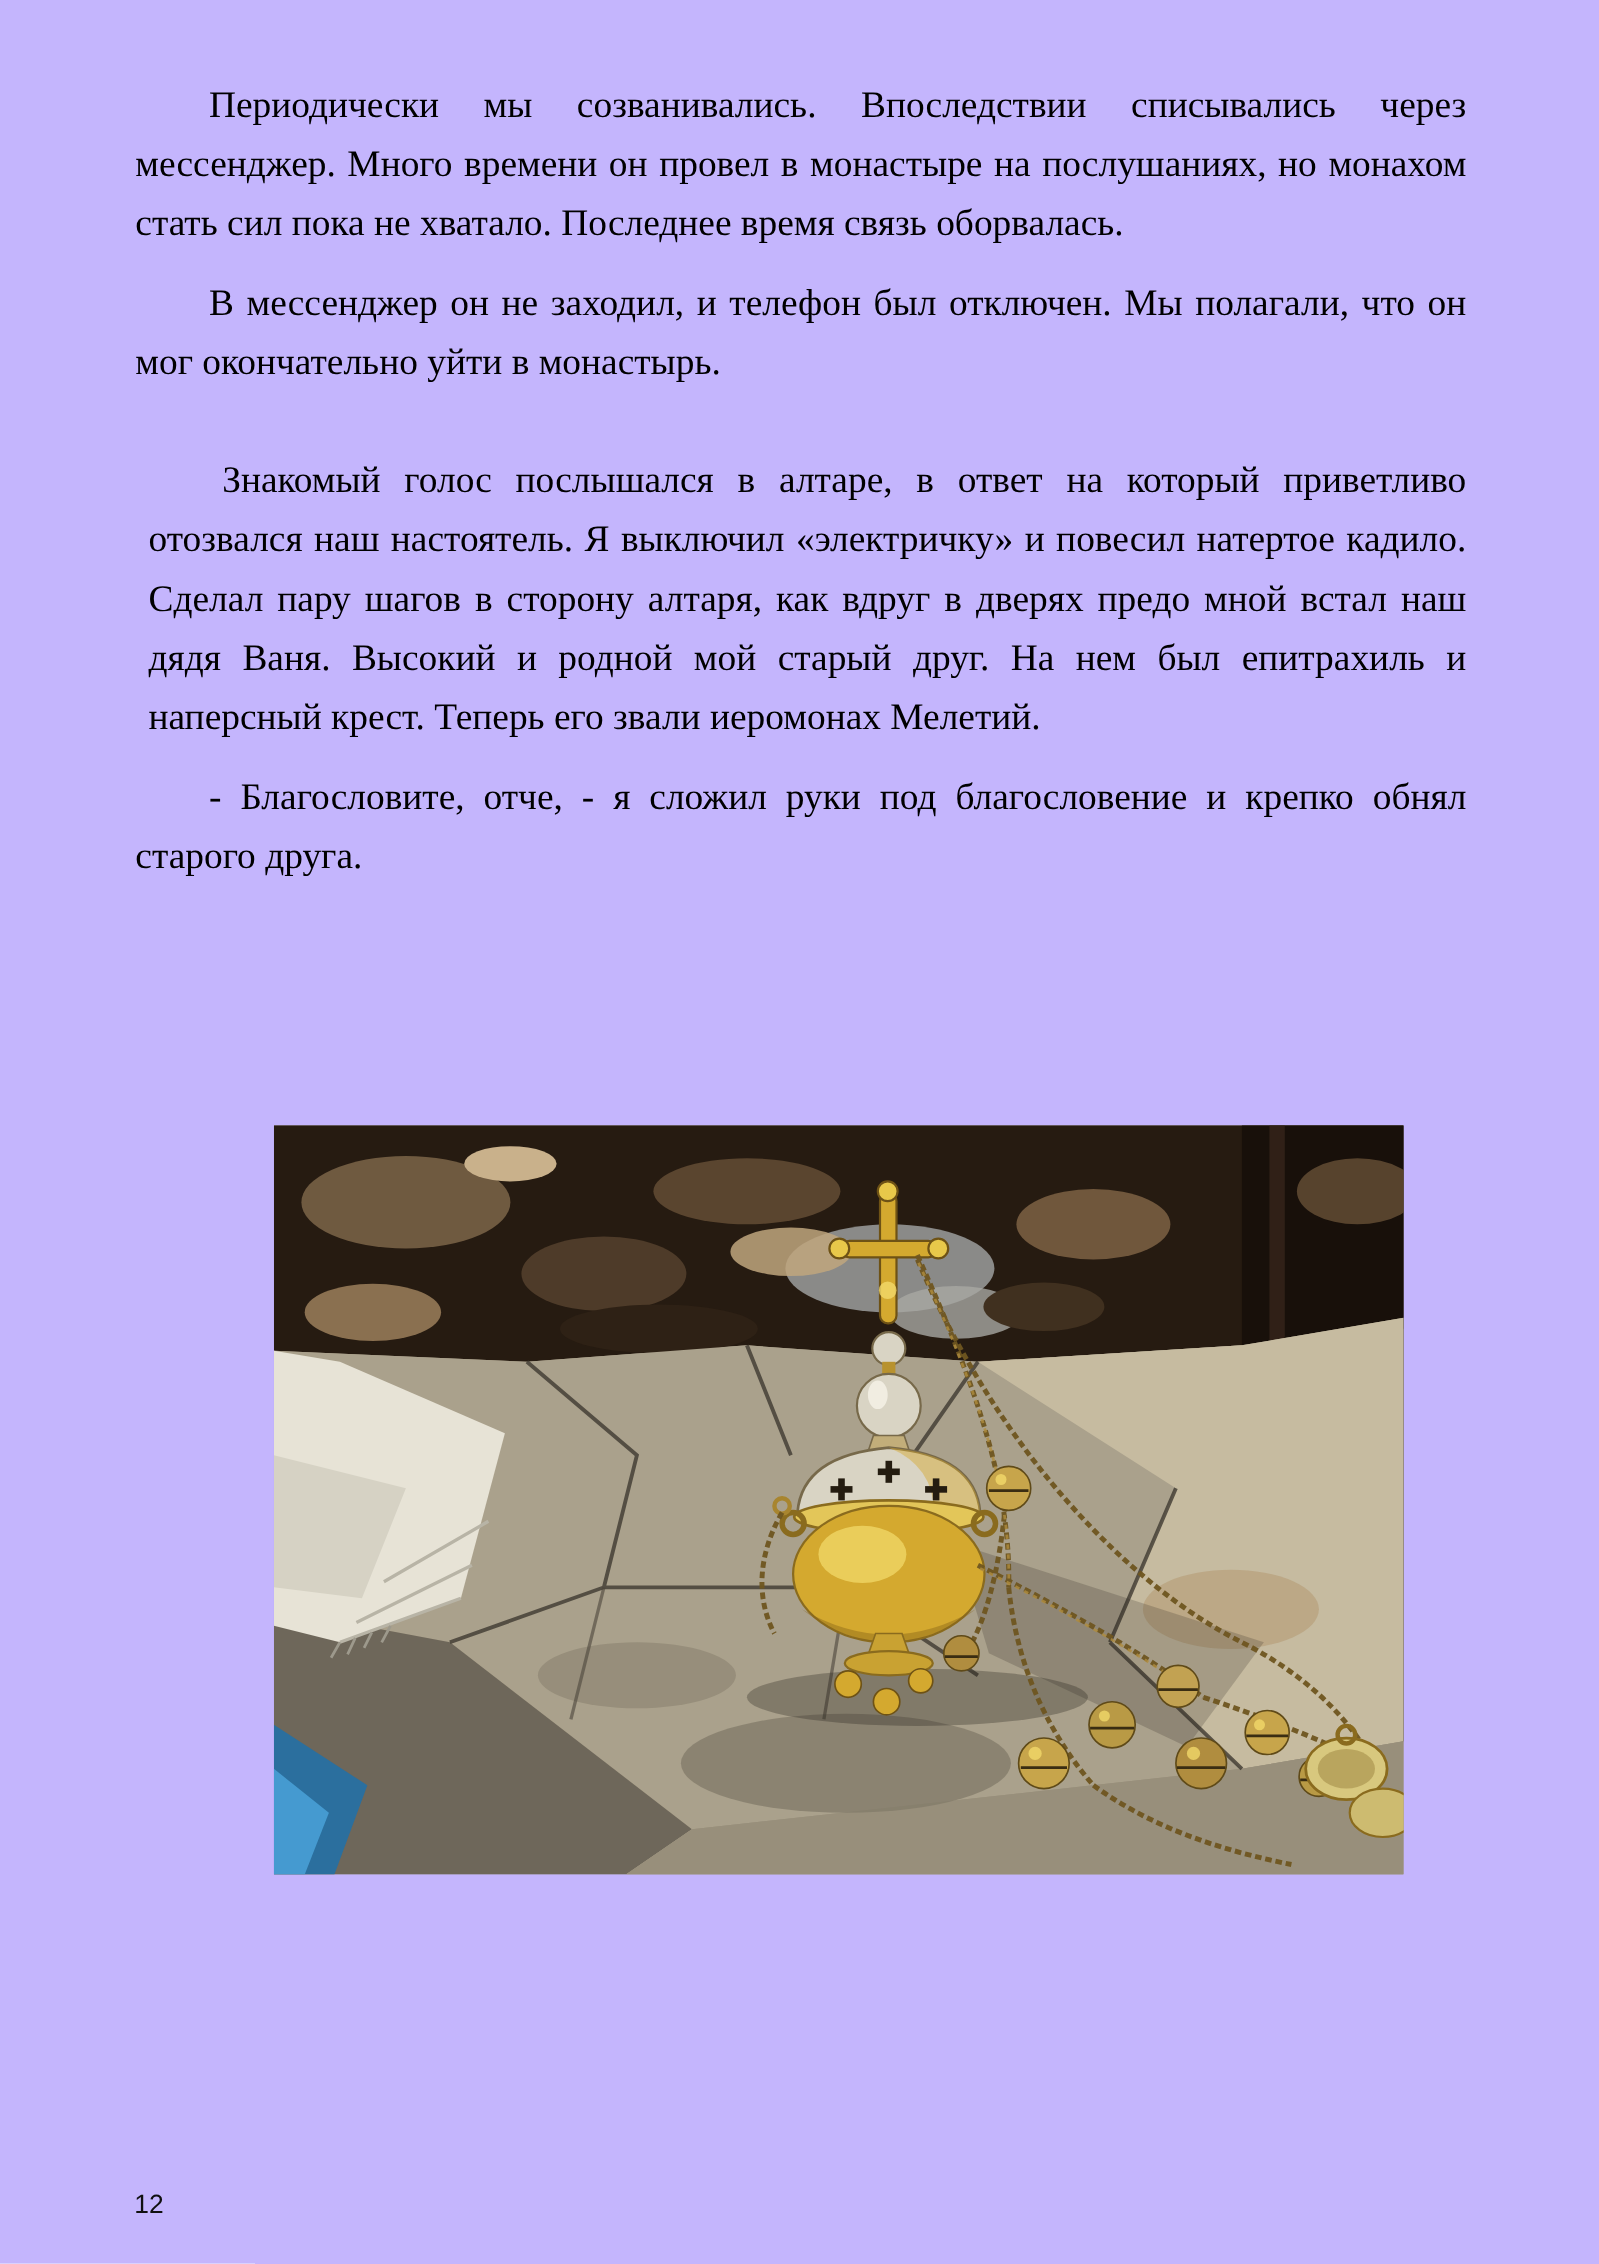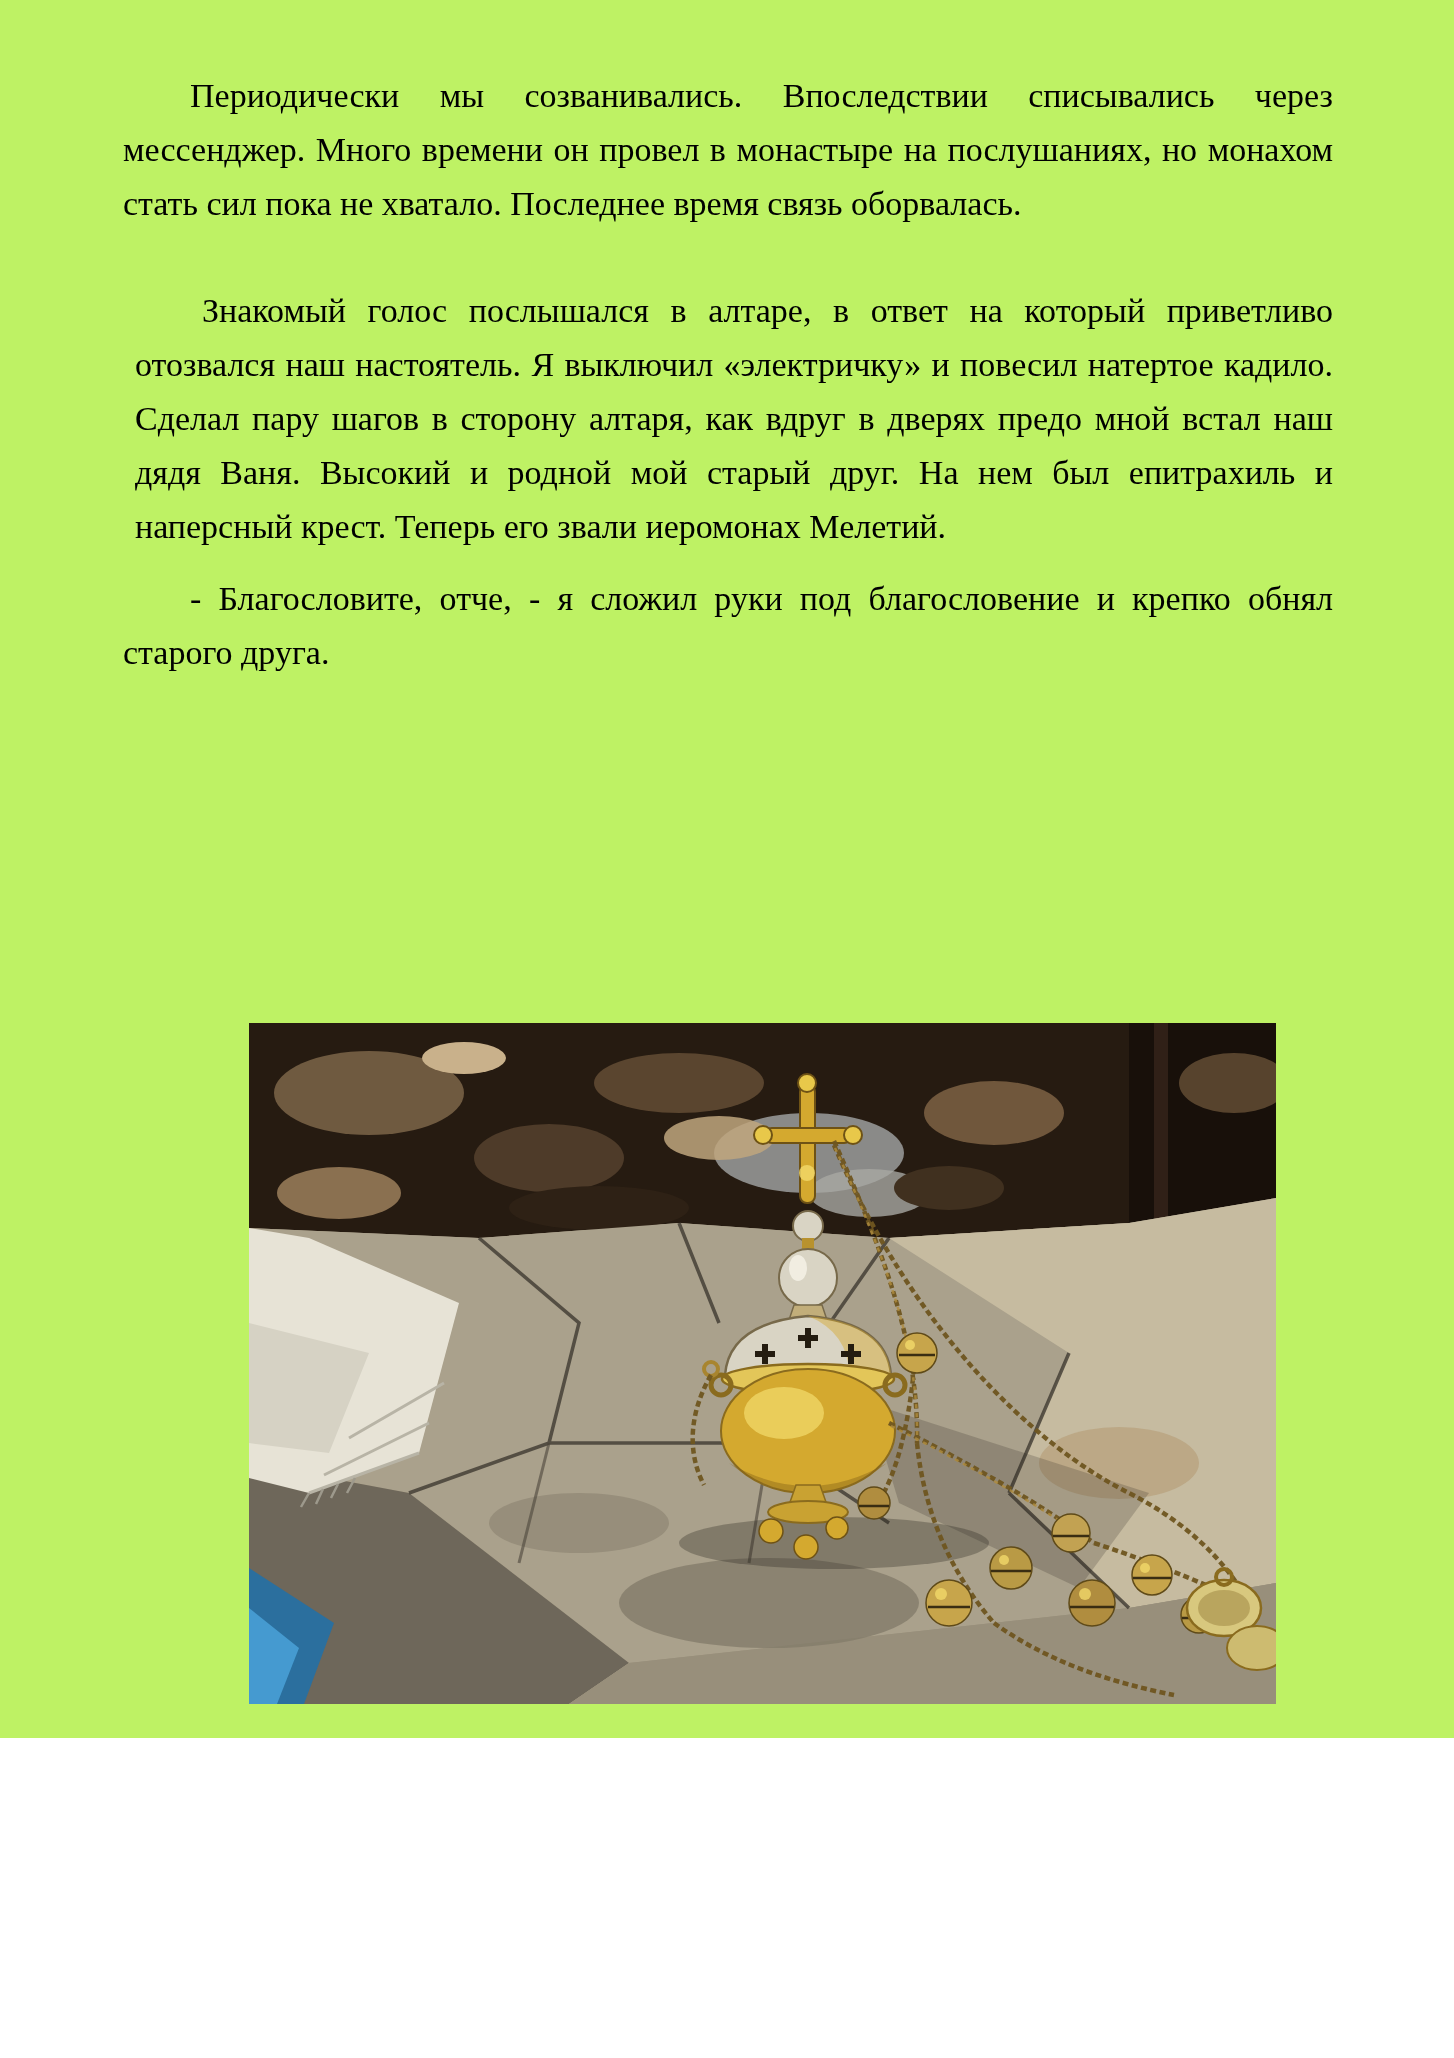--- a/index.html
+++ b/index.html
@@ -1,19 +1,19 @@
 <!DOCTYPE html>
 <html lang="ru"><head>
 <meta charset="utf-8">
 <style>
   html,body{margin:0;padding:0;background:#ffffff;}
   .page{
     position:relative;
-    width:1454px;height:1738px;
-    background:#bef264;
+    width:1454px;height:2058px;
+    background:#c4b5fd;
     overflow:hidden;
     font-family:"Liberation Serif","DejaVu Serif",serif;
     color:#000;
   }
   .text-block{
     position:absolute;
     left:123px;top:69px;width:1210px;
     font-size:34px;line-height:54px;
     text-align:justify;
   }
@@ -35,20 +35,21 @@
     font-size:24px;line-height:34px;color:#101010;
   }
 </style>
 </head>
 <body>
 
 <div class="page">
 
   <div class="text-block">
     <p>Периодически мы созванивались. Впоследствии списывались через мессенджер. Много времени он провел в монастыре на послушаниях, но монахом стать сил пока не хватало. Последнее время связь оборвалась.</p>
+    <p>В мессенджер он не заходил, и телефон был отключен. Мы полагали, что он мог окончательно уйти в монастырь.</p>
     <p class="sect">Знакомый голос послышался в алтаре, в ответ на который приветливо отозвался наш настоятель. Я выключил «электричку» и повесил натертое кадило. Сделал пару шагов в сторону алтаря, как вдруг в дверях предо мной встал наш дядя Ваня. Высокий и родной мой старый друг. На нем был епитрахиль и наперсный крест. Теперь его звали иеромонах Мелетий.</p>
     <p>- Благословите, отче, - я сложил руки под благословение и крепко обнял старого друга.</p>
   </div>
 
   <figure class="photo" role="img" aria-label="Золотое церковное кадило с крестом, цепочками и колокольчиками стоит на каменной кладке; слева белая ткань и синяя материя, позади тёмная каменная стена">
     <svg viewBox="0 0 1027 681" xmlns="http://www.w3.org/2000/svg">
 
       <rect x="0" y="0" width="1027" height="681" fill="#a79d87"></rect>
 
       <g>

